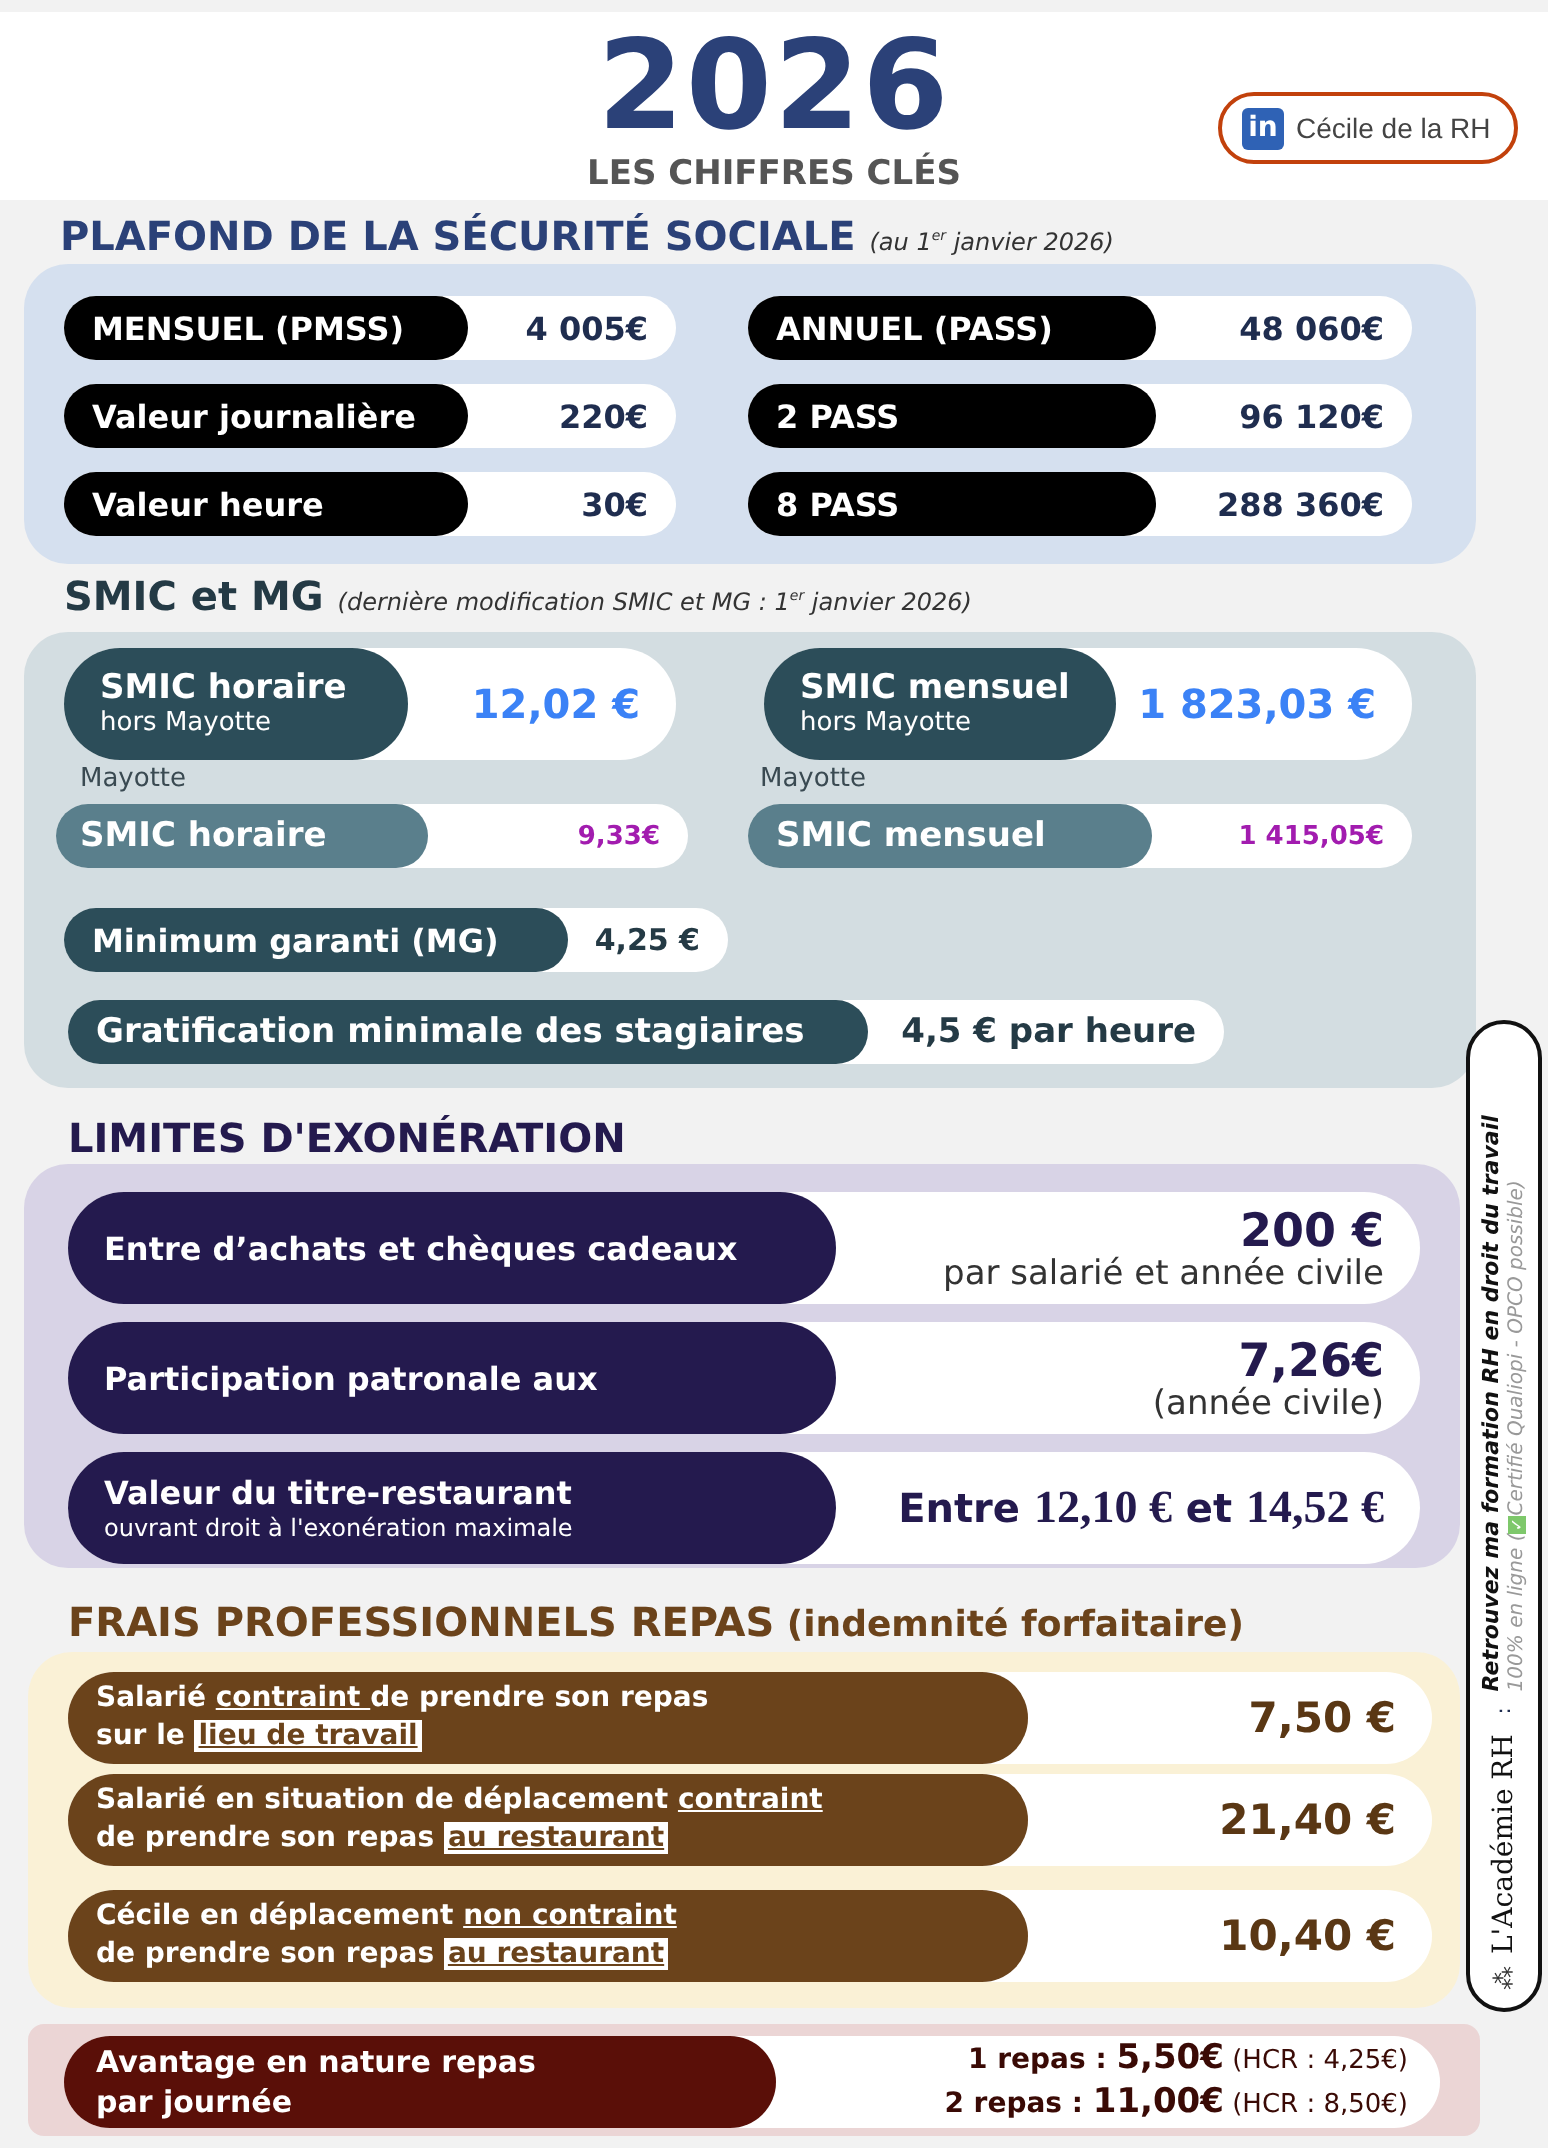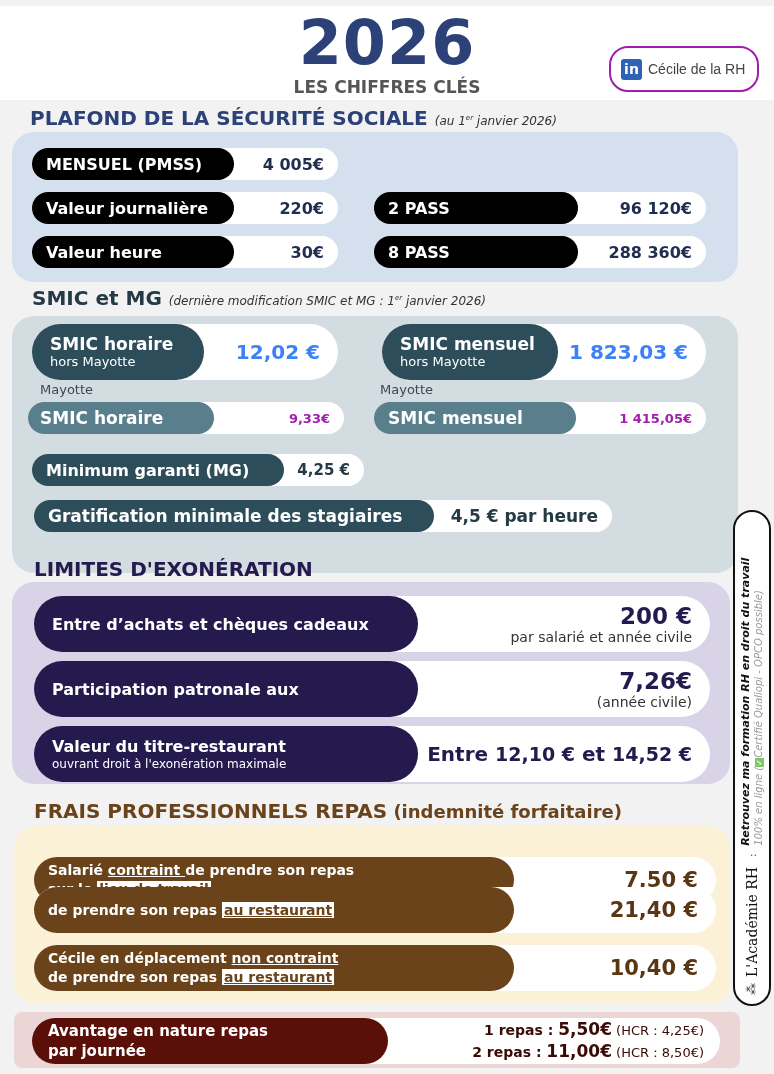--- a/index.html
+++ b/index.html
@@ -9,64 +9,64 @@
     font-family: "DejaVu Sans", sans-serif;
     position: relative;
     color: #1f2d4f;
   }
   .abs { position: absolute; }
 
   
   .header-band { left: 0; top: 6px; width: 774px; height: 94px; background: #ffffff; }
   .year { left: 0; width: 774px; top: 10px; text-align: center; font-weight: bold; font-size: 62px; color: #2b4178; letter-spacing: 1px; line-height: 66px; }
   .subtitle { left: 0; width: 774px; top: 76px; text-align: center; font-weight: bold; font-size: 17px; color: #555555; line-height: 22px; }
-  .li-badge { left: 609px; top: 46px; width: 150px; height: 46px; border: 2px solid #a21caf; border-radius: 19px; background: #fff; display: flex; align-items: center; padding-left: 10px; }
+  .li-badge { left: 609px; top: 46px; width: 150px; height: 36px; border: 2px solid #c2410c; border-radius: 19px; background: #fff; display: flex; align-items: center; padding-left: 10px; }
   .li-logo { width: 21px; height: 21px; background: #2f62b5; color: #fff; font-weight: bold; font-size: 14px; border-radius: 3px; display: flex; align-items: center; justify-content: center; margin-right: 6px; }
   .li-name { font-family: "Liberation Sans", sans-serif; font-size: 14px; color: #444; }
 
   
   .sec-title { font-weight: bold; font-size: 20px; line-height: 24px; white-space: nowrap; }
   .sec-note { font-style: italic; font-weight: normal; font-size: 12px; color: #333; }
   .sec-note sup { font-size: 7px; }
 
   
   .panel { border-radius: 22px; }
   .pill-row { position: absolute; height: 32px; border-radius: 16px; background: #ffffff; }
   .pill-label { position: absolute; left: 0; top: 0; height: 100%; border-radius: 16px; color: #fff; font-weight: bold; display: flex; align-items: center; padding-left: 14px; white-space: nowrap; }
   .pill-value { position: absolute; right: 14px; top: 0; height: 100%; display: flex; align-items: center; font-weight: bold; white-space: nowrap; }
 
   
   .ss-panel { left: 12px; top: 132px; width: 726px; height: 150px; background: #d5e0ef; }
   .ss-label { background: #000000; font-size: 16px; }
   .ss-value { color: #1f2d4f; font-size: 16px; }
 
   
-  .smic-panel { left: 12px; top: 316px; width: 726px; height: 257px; background: #d3dde1; }
+  .smic-panel { left: 12px; top: 316px; width: 726px; height: 228px; background: #d3dde1; }
   .smic-big-row { position: absolute; height: 56px; border-radius: 28px; background: #fff; }
   .smic-big-label { position: absolute; left: 0; top: 0; height: 100%; border-radius: 28px; background: #2c4d59; color: #fff; padding-left: 18px; display: flex; flex-direction: column; justify-content: center; }
   .smic-big-label .t1 { font-weight: bold; font-size: 17px; line-height: 20px; }
   .smic-big-label .t2 { font-size: 13px; line-height: 16px; }
   .smic-big-value { position: absolute; right: 18px; top: 0; height: 100%; display: flex; align-items: center; font-weight: bold; font-size: 20px; color: #3b82f6; white-space: nowrap; }
   .mayotte-cap { font-size: 13px; color: #3a4a52; }
   .smic-may-label { background: #5a7f8c; font-size: 17px; }
   .smic-may-value { color: #a21caf; font-size: 13px; }
   .mg-label { background: #2c4d59; font-size: 16px; }
   .mg-value { color: #243a45; font-size: 15px; }
 
   
   .lim-panel { left: 12px; top: 582px; width: 718px; height: 202px; background: #d8d3e6; }
   .lim-row { position: absolute; left: 34px; width: 676px; height: 56px; border-radius: 28px; background: #fff; }
   .lim-label { position: absolute; left: 0; top: 0; width: 384px; height: 100%; border-radius: 28px; background: #241a4e; color: #fff; padding-left: 18px; display: flex; flex-direction: column; justify-content: center; }
   .lim-label .t1 { font-weight: bold; font-size: 16px; line-height: 21px; }
   .lim-label .t2 { font-size: 12px; line-height: 15px; }
   .lim-value { position: absolute; right: 18px; top: 0; height: 100%; display: flex; flex-direction: column; justify-content: center; align-items: flex-end; color: #241a4e; }
   .lim-value .v { font-weight: bold; font-size: 23px; line-height: 26px; }
-  .lim-value .s { font-size: 14px; line-height: 16px; color: #333; }
+  .lim-value .s { font-size: 17px; line-height: 16px; color: #333; }
   .lim-value .range { font-weight: bold; font-size: 20px; }
-  .lim-value .range b { font-size: 19px; }
+  .lim-value .range b { font-size: 23px; font-family: Liberation Serif, serif; }
 
   
   .frais-panel { left: 14px; top: 826px; width: 716px; height: 178px; background: #faf1d6; }
   .frais-row { position: absolute; left: 34px; width: 682px; height: 46px; border-radius: 23px; background: #fff; }
   .frais-label { position: absolute; left: 0; top: 0; width: 480px; height: 100%; border-radius: 23px; background: #6b431b; color: #fff; padding-left: 14px; display: flex; flex-direction: column; justify-content: center; font-weight: bold; font-size: 14px; line-height: 19px; }
   .frais-label u { text-decoration: underline; }
   .frais-label .hl { background: #fff; color: #6b431b; text-decoration: underline; padding: 0 2px; }
   .frais-value { position: absolute; right: 18px; top: 0; height: 100%; display: flex; align-items: center; font-weight: bold; font-size: 21px; color: #5a3714; }
 
   
@@ -110,20 +110,24 @@
     <div class="pill-value ss-value">4 005€</div>
   </div>
   <div class="pill-row" style="left:20px; top:60px; width:306px;">
     <div class="pill-label ss-label" style="width:202px;">Valeur journalière</div>
     <div class="pill-value ss-value">220€</div>
   </div>
   <div class="pill-row" style="left:20px; top:104px; width:306px;">
     <div class="pill-label ss-label" style="width:202px;">Valeur heure</div>
     <div class="pill-value ss-value">30€</div>
   </div>
+  <div class="pill-row" style="left:362px; top:16px; width:332px;">
+    <div class="pill-label ss-label" style="width:204px;">ANNUEL (PASS)</div>
+    <div class="pill-value ss-value">48 060€</div>
+  </div>
   <div class="pill-row" style="left:362px; top:60px; width:332px;">
     <div class="pill-label ss-label" style="width:204px;">2 PASS</div>
     <div class="pill-value ss-value">96 120€</div>
   </div>
   <div class="pill-row" style="left:362px; top:104px; width:332px;">
     <div class="pill-label ss-label" style="width:204px;">8 PASS</div>
     <div class="pill-value ss-value">288 360€</div>
   </div>
 </div>
 
@@ -193,29 +197,30 @@
   </div>
   <div class="lim-value">
     <span class="range"><span>Entre </span><b>12,10 €</b><span> et </span><b>14,52 €</b></span>
   </div>
 </div>
 
 <div class="abs sec-title" style="left:34px; top:799px; color:#6b431b;">
   <span>FRAIS PROFESSIONNELS REPAS</span><span style="font-size:18px;"> (indemnité forfaitaire)</span>
 </div>
 <div class="abs panel frais-panel"></div>
-<div class="abs frais-row" style="top:857px;">
+<div class="abs frais-row" style="top:836px;">
   <div class="frais-label">
     <span><span>Salarié </span><u>contraint </u><span>de prendre son repas</span></span>
     <span><span>sur le </span><span class="hl">lieu de travail</span></span>
   </div>
   <div class="frais-value">7,50 €</div>
 </div>
 <div class="abs frais-row" style="top:887px;">
   <div class="frais-label">
+    <span><span>Salarié en situation de déplacement </span><u>contraint</u><span></span></span>
     <span><span>de prendre son repas </span><span class="hl">au restaurant</span></span>
   </div>
   <div class="frais-value">21,40 €</div>
 </div>
 <div class="abs frais-row" style="top:945px;">
   <div class="frais-label">
     <span><span>Cécile en déplacement </span><u>non contraint</u><span></span></span>
     <span><span>de prendre son repas </span><span class="hl">au restaurant</span></span>
   </div>
   <div class="frais-value">10,40 €</div>

